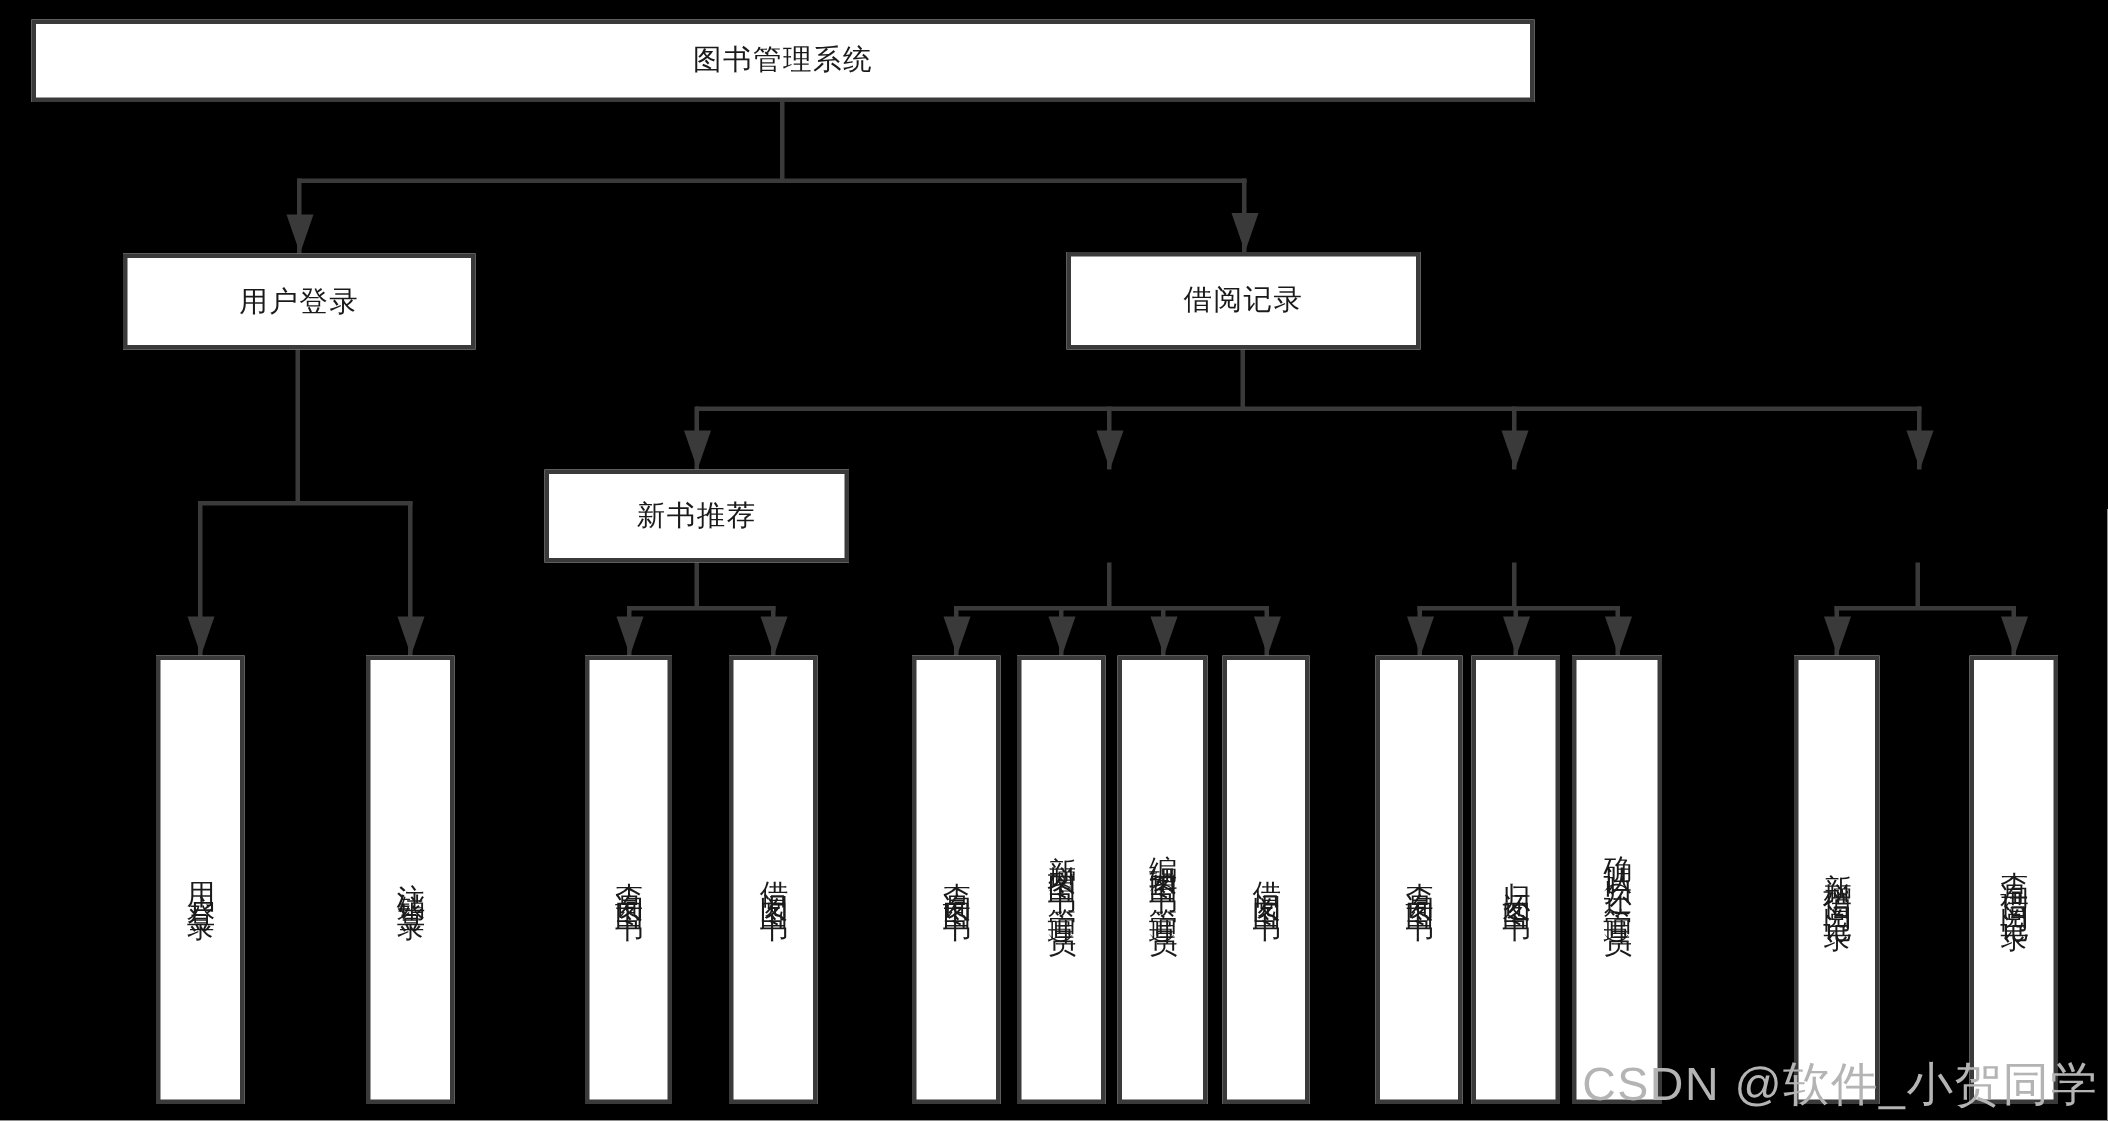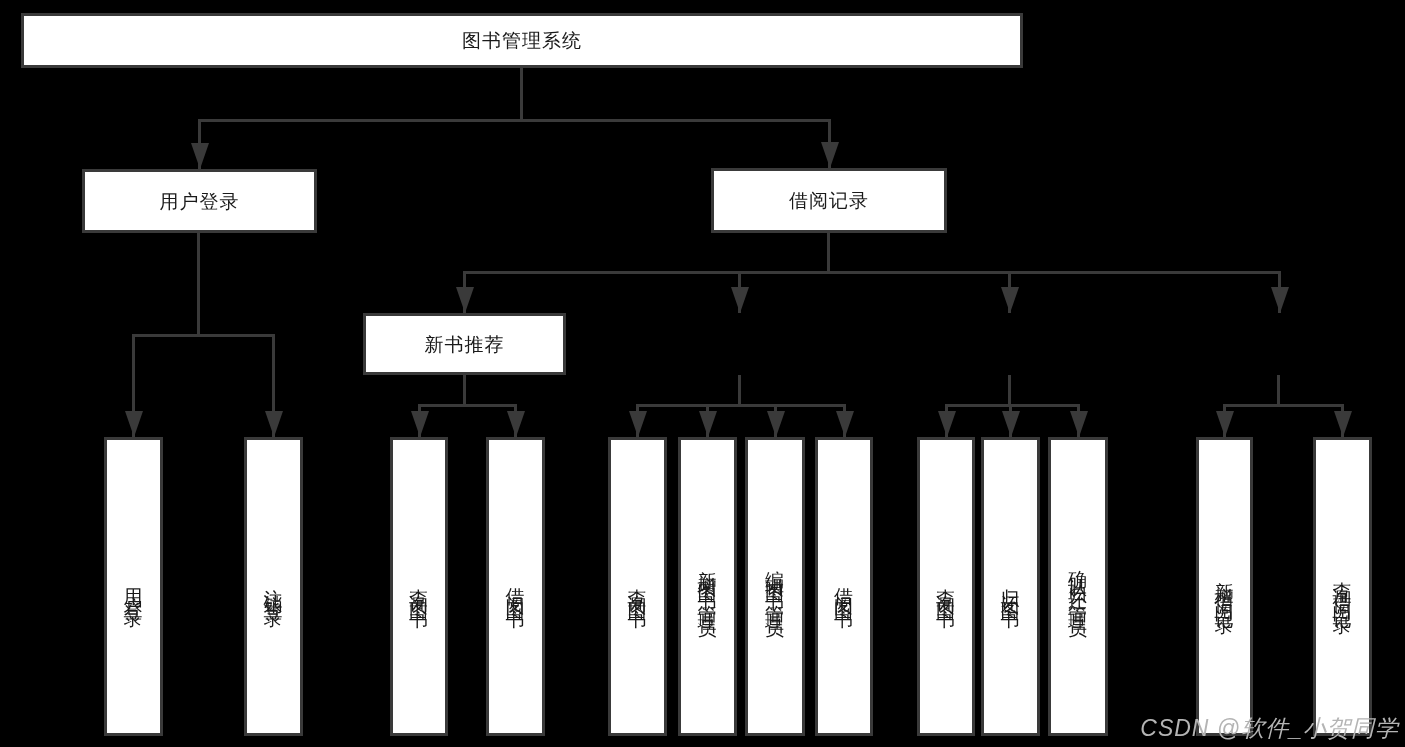--- a/index.html
+++ b/index.html
@@ -22,21 +22,21 @@
   .hline{position:absolute;height:3px;background:#3a3a3a;}
   .arrow{position:absolute;width:3px;background:#3a3a3a;}
   .arrow::after{
     content:"";position:absolute;bottom:0;left:50%;margin-left:-9px;
     width:0;height:0;
     border-left:9px solid transparent;border-right:9px solid transparent;
     border-top:26px solid #3a3a3a;
   }
   .watermark{
     position:absolute;right:6px;bottom:3px;
-    color:#b4b4b4;font-size:23px;letter-spacing:1px;white-space:nowrap;font-style:italic;
+    color:#b4b4b4;font-size:31px;letter-spacing:1px;white-space:nowrap;
   }
 </style>
 </head>
 <body>
 
 <div class="canvas">
 
   <div class="vline" style="left:520px;top:68px;height:53px"></div>
   <div class="hline" style="left:198px;top:119px;width:633px"></div>
   <div class="arrow" style="left:198px;top:119px;height:50px"></div>

